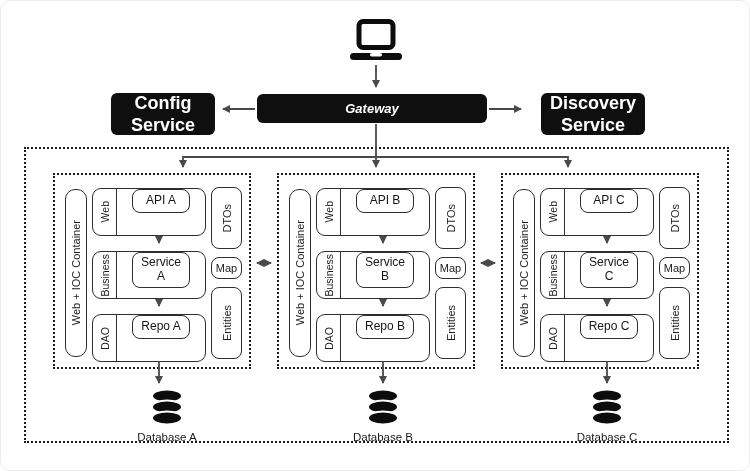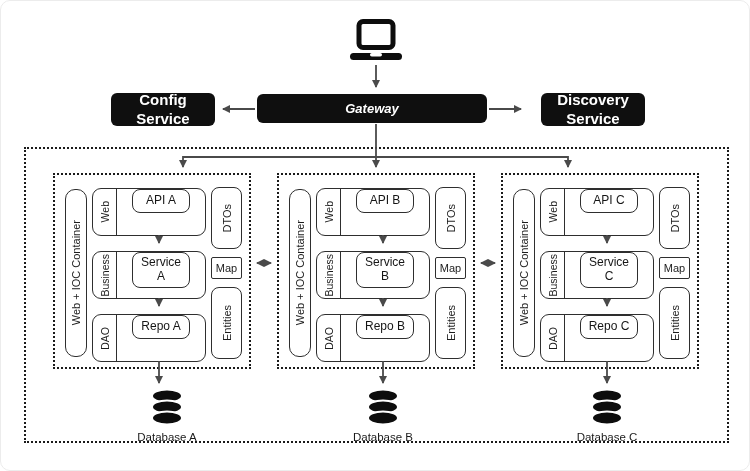--- a/index.html
+++ b/index.html
@@ -11,21 +11,21 @@
   }
   
   svg.wires { position: absolute; left: 0; top: 0; z-index: 6; pointer-events: none; }
   
   .blacknode {
     position: absolute; background: #0f0f0f; color: #fff; border-radius: 6px;
     display: flex; align-items: center; justify-content: center; text-align: center;
     font-weight: 700; z-index: 3;
   }
   .gateway  { left: 256px; top: 93px;  width: 230px; height: 29px; font-size: 13px; font-style: italic; }
-  .sidebox  { width: 104px; height: 33px; font-size: 15px; line-height: 1.25; padding: 0 10px; }
+  .sidebox  { width: 104px; height: 42px; font-size: 18px; line-height: 1.25; padding: 0 10px; }
   .config    { left: 110px; top: 92px; }
   .discovery { left: 540px; top: 92px; }
   
   .laptop { position: absolute; left: 345px; top: 18px; width: 60px; height: 44px; z-index: 3; }
   
   .outer { position: absolute; left: 23px; top: 146px; width: 705px; height: 296px;
            border: 2px dotted #1a1a1a; z-index: 1; }
   
   .svc { position: absolute; top: 172px; width: 198px; height: 196px;
          border: 2px dotted #1a1a1a; background: #fff; z-index: 2; }
@@ -42,21 +42,21 @@
                display: flex; align-items: center; justify-content: center;
                font-size: 10.5px; color: #1d1d1d; }
   .layer-body { flex: 1; display: flex; align-items: flex-start; justify-content: center; }
   .comp { width: 58px; min-height: 24px; border: 1.5px solid #2e2e2e; border-radius: 8px;
           background: #fff; display: flex; align-items: center; justify-content: center;
           text-align: center; font-size: 12px; line-height: 1.15; color: #161616; padding: 3px; }
   .side { position: absolute; left: 156px; width: 31px; border: 1.5px solid #2e2e2e;
           border-radius: 8px; background: #fff; display: flex; align-items: center;
           justify-content: center; font-size: 11px; color: #1d1d1d; }
   .dtos     { top: 12px;  height: 62px; }
-  .mapbox   { top: 82px;  height: 22px; border-radius: 2px; }
+  .mapbox   { top: 82px;  height: 22px; border-radius: 8px; }
   .entities { top: 112px; height: 72px; }
   
   .db { position: absolute; top: 388px; width: 100px; text-align: center; z-index: 2; }
   .db-a { left: 116px; } .db-b { left: 332px; } .db-c { left: 556px; }
   .db-label { margin-top: 2px; font-size: 11.5px; color: #1a1a1a; }
 </style>
 </head>
 <body>
 
 <div class="canvas">

